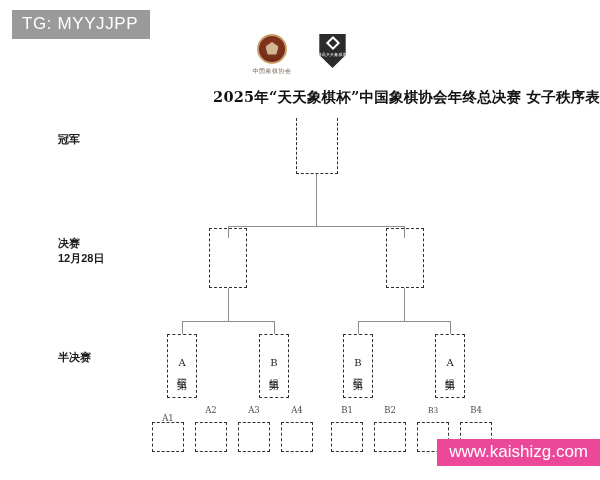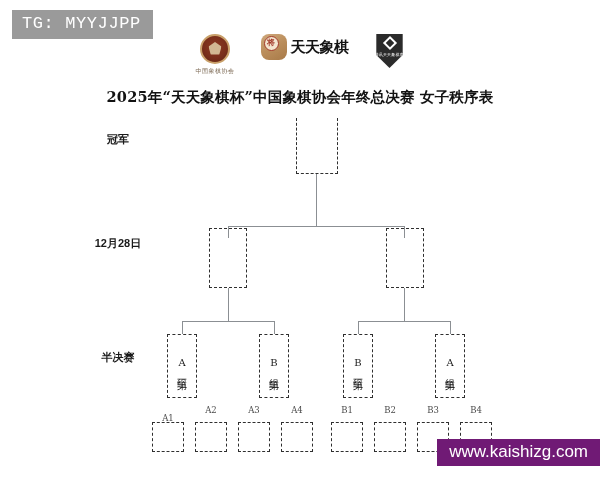--- a/index.html
+++ b/index.html
@@ -21,21 +21,20 @@
     position: absolute;
     left: 12px;
     top: 10px;
     background: #9a9a9a;
     color: #ffffff;
     font-size: 17px;
     letter-spacing: 0.6px;
     padding: 4px 12px 5px 10px;
     line-height: 1.15;
     white-space: nowrap;
-    font-family: Liberation Mono, monospace;
   }
 
   
   .logo-strip {
     position: absolute;
     left: 0;
     top: 34px;
     width: 600px;
     height: 50px;
     display: flex;
@@ -137,34 +136,34 @@
     color: #ffffff;
     letter-spacing: 0.2px;
     white-space: nowrap;
   }
 
   
   .title {
     position: absolute;
     left: 0; top: 88px;
     width: 600px;
-    text-align: center;
+    text-align: right;
     font-family: "DejaVu Serif", "Liberation Serif", serif;
     font-size: 14.5px;
     font-weight: bold;
     color: #121212;
     letter-spacing: 0.2px;
     white-space: nowrap;
   }
 
   
   .round-label {
     position: absolute;
     width: 120px;
-    text-align: center;
+    text-align: left;
     font-size: 11px;
     font-weight: bold;
     color: #1a1a1a;
     line-height: 15px;
   }
   .round-label .date { font-size: 11px; font-weight: bold; }
 
   
   .bracket {
     position: absolute;
@@ -215,62 +214,57 @@
     font-size: 8px;
     color: #b9b9b9;
     font-family: "DejaVu Serif", "Liberation Serif", serif;
   }
 
   
   .site-watermark {
     position: absolute;
     right: 0;
     bottom: 14px;
-    background: #701a75;
+    background: #ec4899;
     color: #ffffff;
     font-size: 17px;
     padding: 3px 12px 4px 12px;
     line-height: 1.2;
     white-space: nowrap;
   }
 </style>
 </head>
 <body>
 
 <div class="tg-badge">TG: MYYJJPP</div>
 
 <div class="logo-strip">
 
   <div class="logo-block seal-wrap">
     <div class="seal"></div>
     <div class="seal-caption">中国象棋协会</div>
   </div>
 
-  <div class="logo-block">
-    <div class="app-logo">
-      <div class="app-icon"></div>
-      <div class="app-word">天天象棋</div>
-    </div>
-  </div>
 
   <div class="logo-block">
     <div class="shield">
       <div class="shield-caption">腾讯天天象棋赛事</div>
     </div>
   </div>
 
 </div>
 
 <div class="title">2025年“天天象棋杯”中国象棋协会年终总决赛 女子秩序表</div>
 
 <div class="round-label" style="left:58px; top:132px;">
   <div>冠军</div>
 </div>
 
 <div class="round-label" style="left:58px; top:236px;">
+  <div>决赛</div>
   <div class="date">12月28日</div>
 </div>
 
 <div class="round-label" style="left:58px; top:350px;">
   <div>半决赛</div>
 </div>
 
 <div class="bracket">
 
   <div class="box" style="left:296px; top:118px; width:42px; height:56px; border-top:none;">
@@ -312,21 +306,21 @@
   <div class="box" style="left:435px; top:334px; width:30px; height:64px;">
     <span class="box-vtext">A组第二</span>
   </div>
 
   <div class="seed-label" style="left:148px; top:413px;">A1</div>
   <div class="seed-label" style="left:191px; top:405px;">A2</div>
   <div class="seed-label" style="left:234px; top:405px;">A3</div>
   <div class="seed-label" style="left:277px; top:405px;">A4</div>
   <div class="seed-label" style="left:327px; top:405px;">B1</div>
   <div class="seed-label" style="left:370px; top:405px;">B2</div>
-  <div class="seed-label" style="left:413px; top:405px;">B3</div>
+  <div class="seed-label" style="left:413px; top:405px;font-family:Liberation Serif, serif;">B3</div>
   <div class="seed-label" style="left:456px; top:405px;">B4</div>
 
   <div class="box" style="left:152px; top:422px; width:32px; height:30px;">
     <span class="box-faint"></span>
   </div>
   <div class="box" style="left:195px; top:422px; width:32px; height:30px;">
     <span class="box-faint"></span>
   </div>
   <div class="box" style="left:238px; top:422px; width:32px; height:30px;">
     <span class="box-faint"></span>

